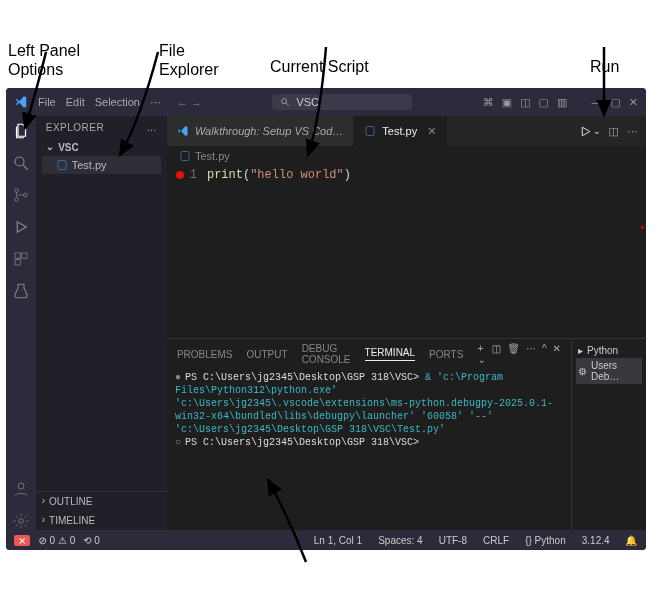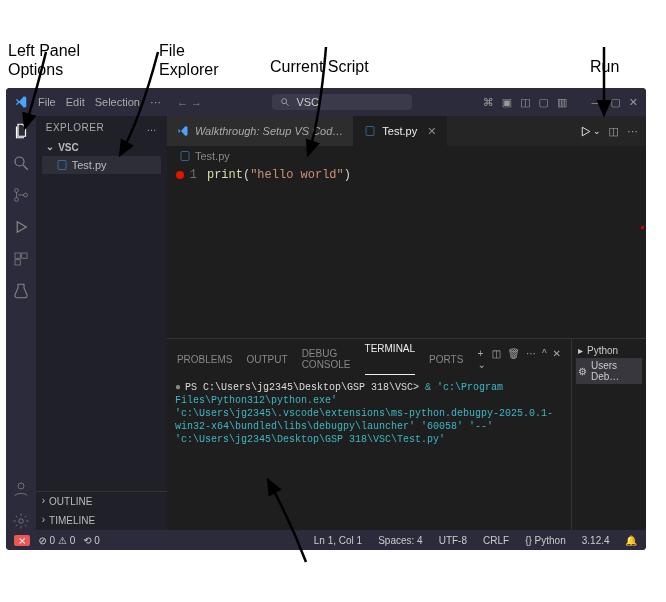--- a/index.html
+++ b/index.html
@@ -139,21 +139,21 @@
 
   .panel {
     height: 192px;
     background:#1e1e1e;
     border-top:1px solid #333;
     display:flex;
     font-size:11px;
   }
   .panel-main { flex:1; display:flex; flex-direction:column; }
   .panel-tabs { display:flex; gap:14px; padding:4px 10px; color:#888; font-size:10px; border-bottom:none; align-items:center; }
-  .panel-tabs .ptab.active { color:#eee; border-bottom:1px solid #eee; padding-bottom:20px; }
+  .panel-tabs .ptab.active { color:#eee; border-bottom:1px solid #eee; padding-bottom:2px; }
   .panel-tabs .pright { margin-left:auto; display:flex; gap:6px; color:#aaa; }
   .terminal {
     flex:1; overflow:hidden;
     font-family: Consolas, 'Courier New', monospace;
     font-size:10px;
     padding: 2px 8px;
     line-height:1.3;
   }
   .terminal .prompt { color:#ddd; }
   .terminal .cmd { color:#3bb8c5; }
@@ -376,20 +376,21 @@
               <span>+ ⌄</span>
               <span>◫</span>
               <span>🗑</span>
               <span>···</span>
               <span>^</span>
               <span>✕</span>
             </div>
           </div>
           <div class="terminal">
             <div><span class="dot">●</span><span class="prompt">PS C:\Users\jg2345\Desktop\GSP 318\VSC&gt; </span><span class="cmd">&amp; 'c:\Program Files\Python312\python.exe' 'c:\Users\jg2345\.vscode\extensions\ms-python.debugpy-2025.0.1-win32-x64\bundled\libs\debugpy\launcher' '60058' '--' 'c:\Users\jg2345\Desktop\GSP 318\VSC\Test.py'</span></div>
+            <div><span class="dot">○</span><span class="prompt">PS C:\Users\jg2345\Desktop\GSP 318\VSC&gt;</span></div>
           </div>
         </div>
         <div class="panel-right">
           <div class="trow">
               <span>▸</span>
               <span>Python</span>
             </div>
           <div class="trow sel">
               <span>⚙</span>
               <span>Users Deb…</span>

